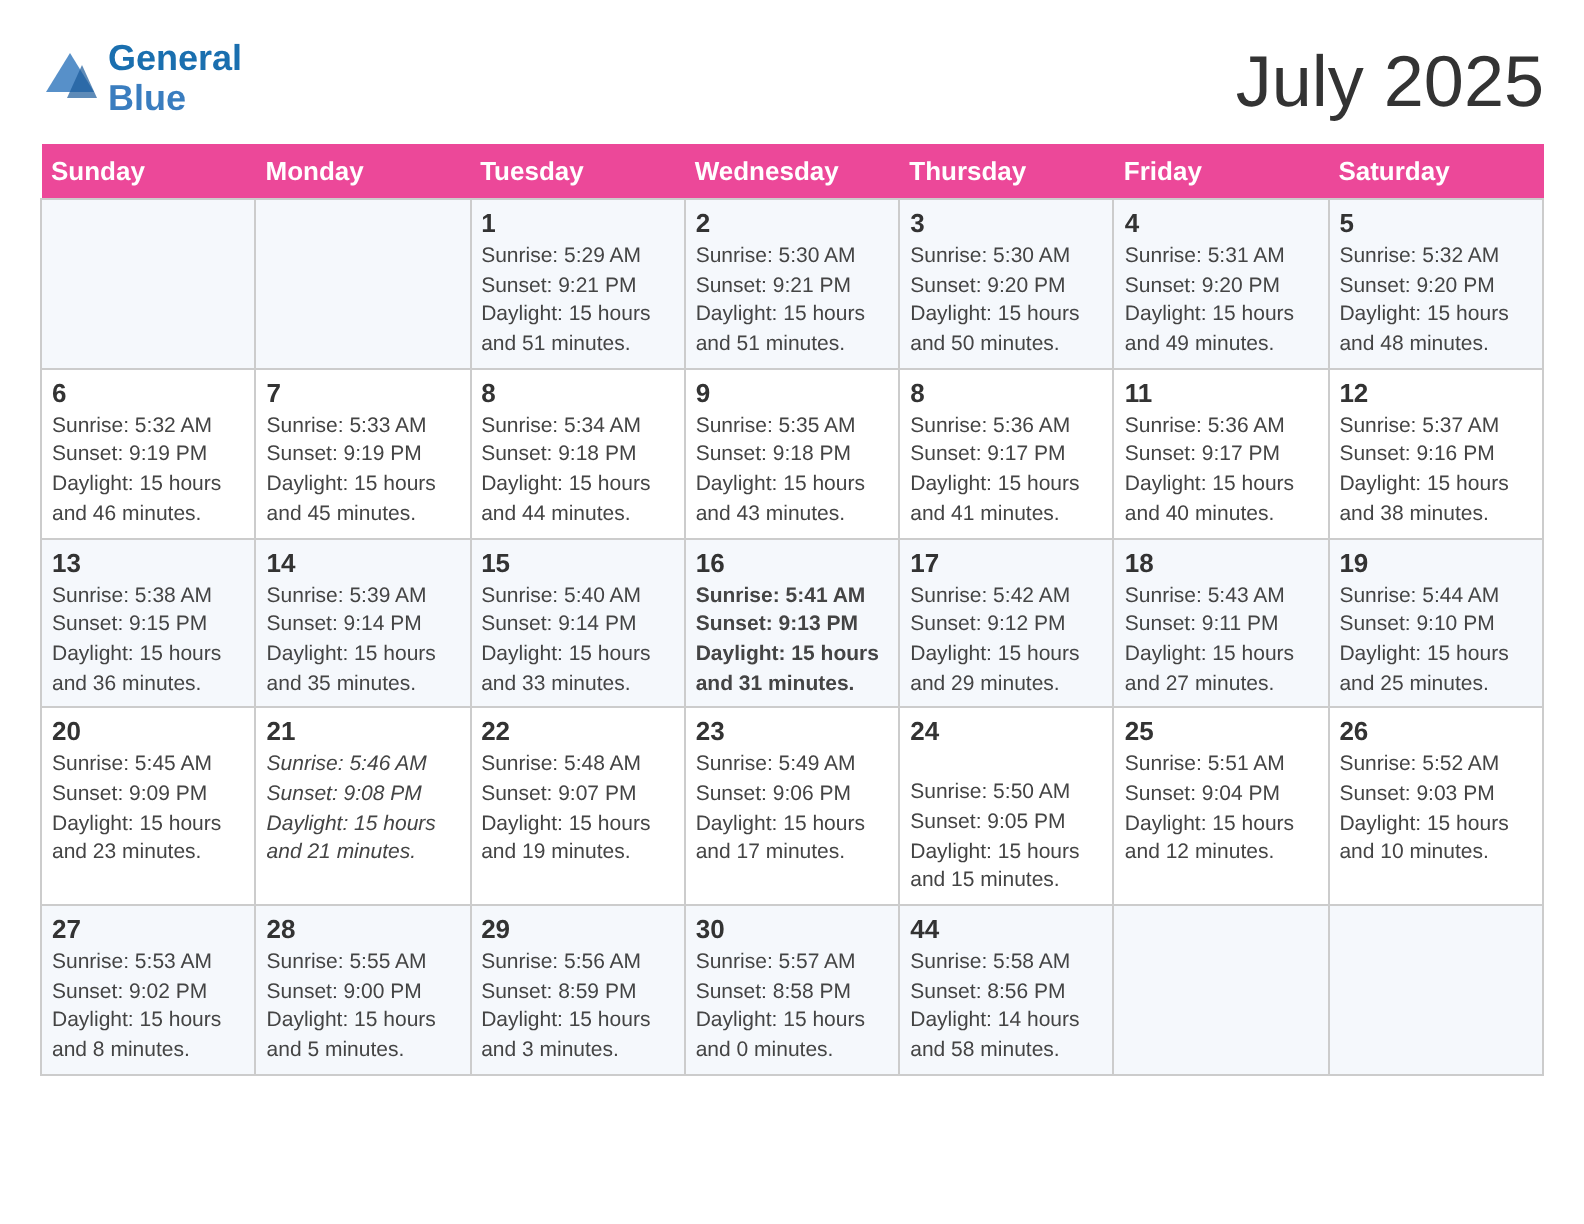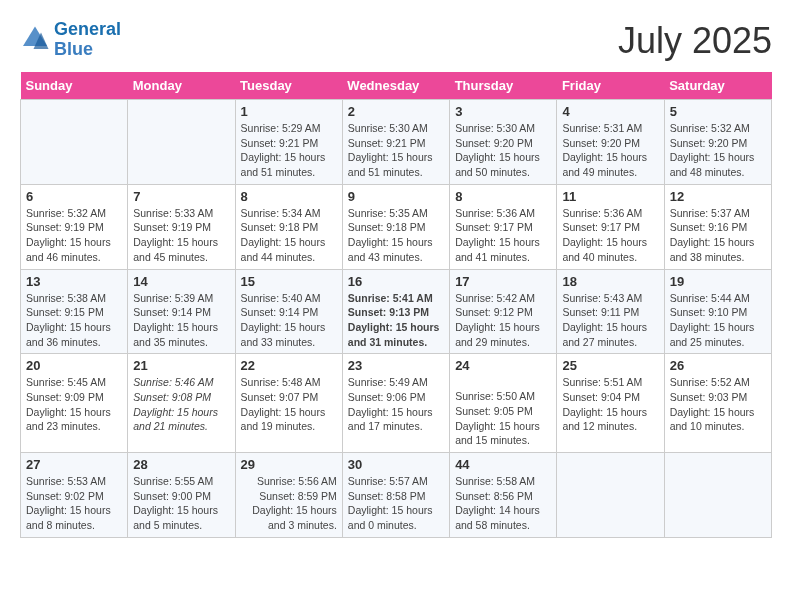--- a/index.html
+++ b/index.html
@@ -293,21 +293,21 @@
 Daylight: 15 hours and 8 minutes.</div>
         </td>
         <td>
           <div class="day-num">28</div>
           <div class="day-info" style="white-space: pre-line;">Sunrise: 5:55 AM
 Sunset: 9:00 PM
 Daylight: 15 hours and 5 minutes.</div>
         </td>
         <td>
           <div class="day-num">29</div>
-          <div class="day-info" style="white-space: pre-line; text-align: right;">Sunrise: 5:56 AM
+          <div class="day-info" style="white-space: pre-line;">Sunrise: 5:56 AM
 Sunset: 8:59 PM
 Daylight: 15 hours and 3 minutes.</div>
         </td>
         <td>
           <div class="day-num">30</div>
           <div class="day-info" style="white-space: pre-line;">Sunrise: 5:57 AM
 Sunset: 8:58 PM
 Daylight: 15 hours and 0 minutes.</div>
         </td>
         <td>

